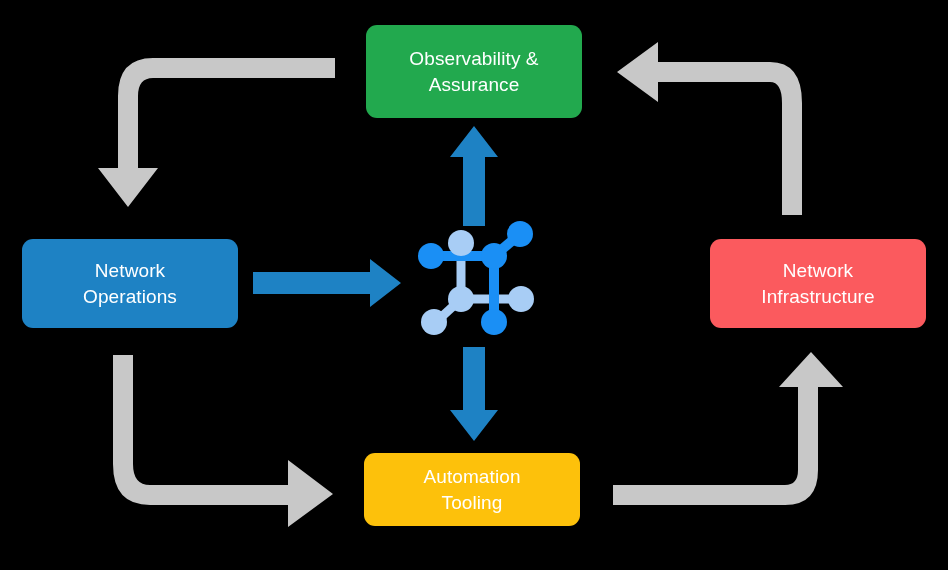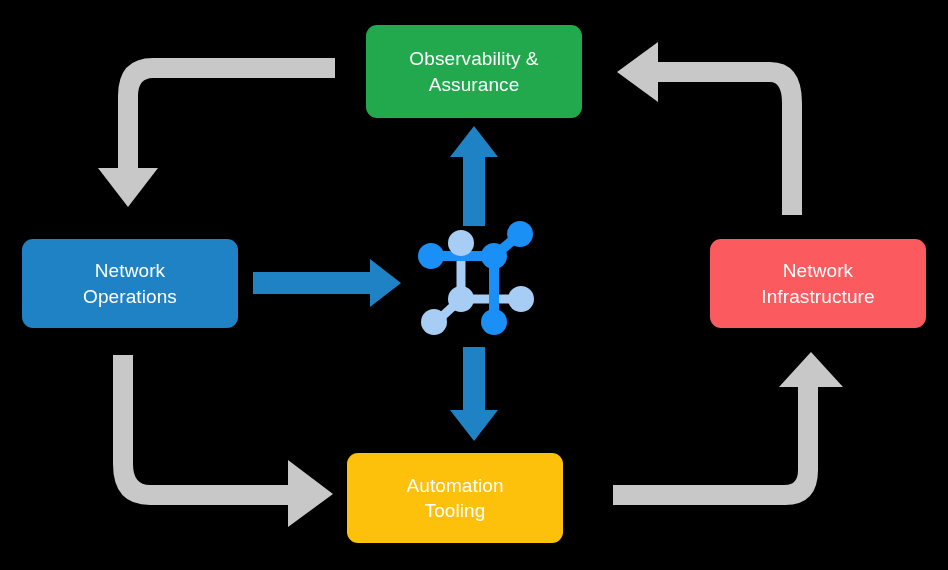--- a/index.html
+++ b/index.html
@@ -34,21 +34,21 @@
   #box-observability {
     left: 366px; top: 25px; width: 216px; height: 93px;
   }
   #box-operations {
     left: 22px; top: 239px; width: 216px; height: 89px;
   }
   #box-infrastructure {
     left: 710px; top: 239px; width: 216px; height: 89px;
   }
   #box-automation {
-    left: 347px; top: 453px; width: 216px; height: 90px;
+    left: 364px; top: 453px; width: 216px; height: 73px;
   }
   .svg-layer {
     position: absolute;
     left: 0; top: 0;
     width: 948px;
     height: 570px;
     pointer-events: none;
   }
   .svg-layer * { pointer-events: auto; }
 </style>

